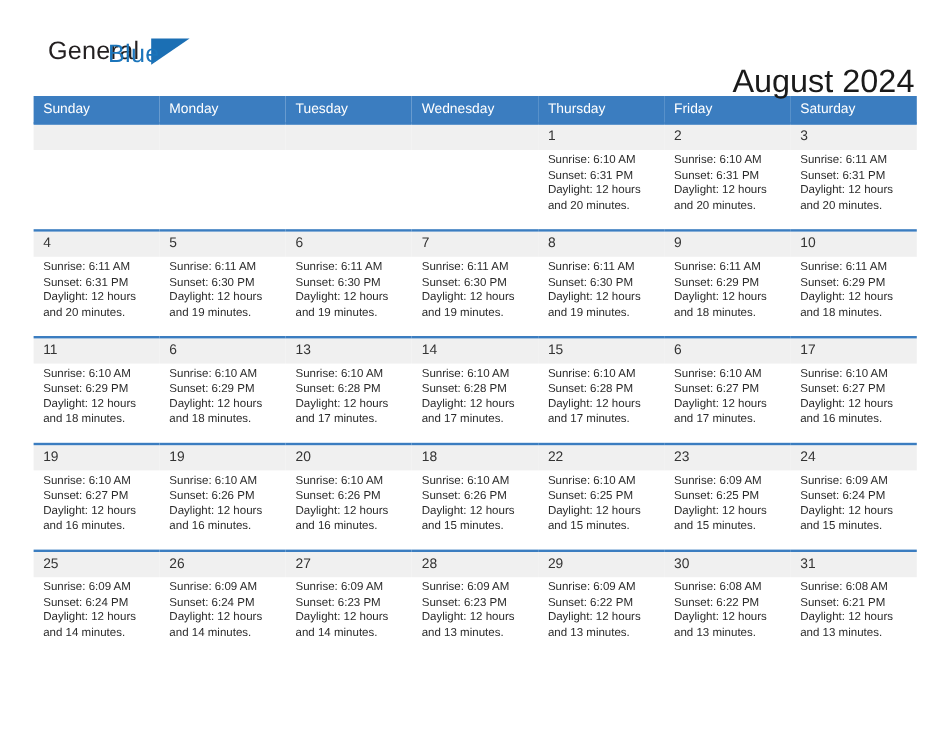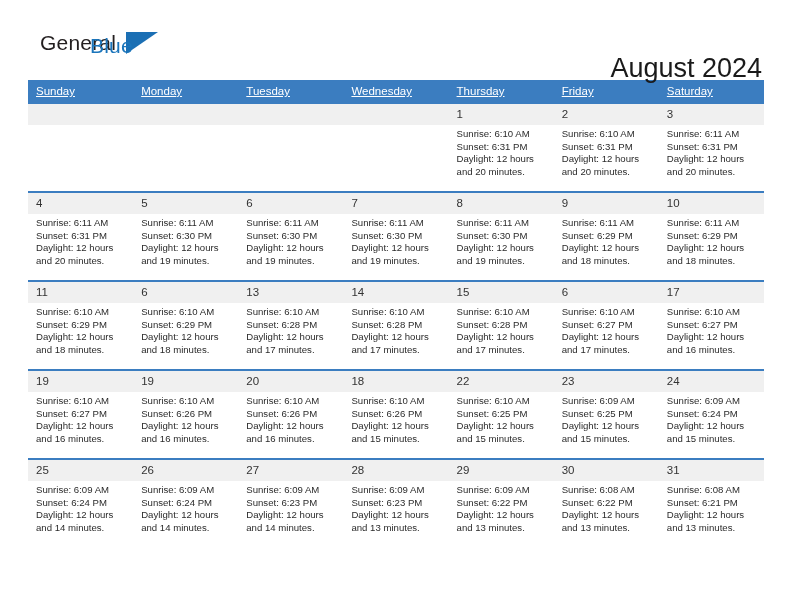--- a/index.html
+++ b/index.html
@@ -88,21 +88,20 @@
   }
   .calendar th {
     background: #3b7dc0;
     color: #ffffff;
     font-size: 11.5px;
     font-weight: normal;
     text-align: left;
     padding: 5px 0 5px 8px;
     height: 20px;
     box-sizing: border-box;
-    text-decoration: underline;
   }
   .calendar td {
     vertical-align: top;
     padding: 0;
     border-top: 2px solid #3b7dc0;
     width: 105.1px;
     height: 89px;
     box-sizing: border-box;
   }
   .cell-inner {

